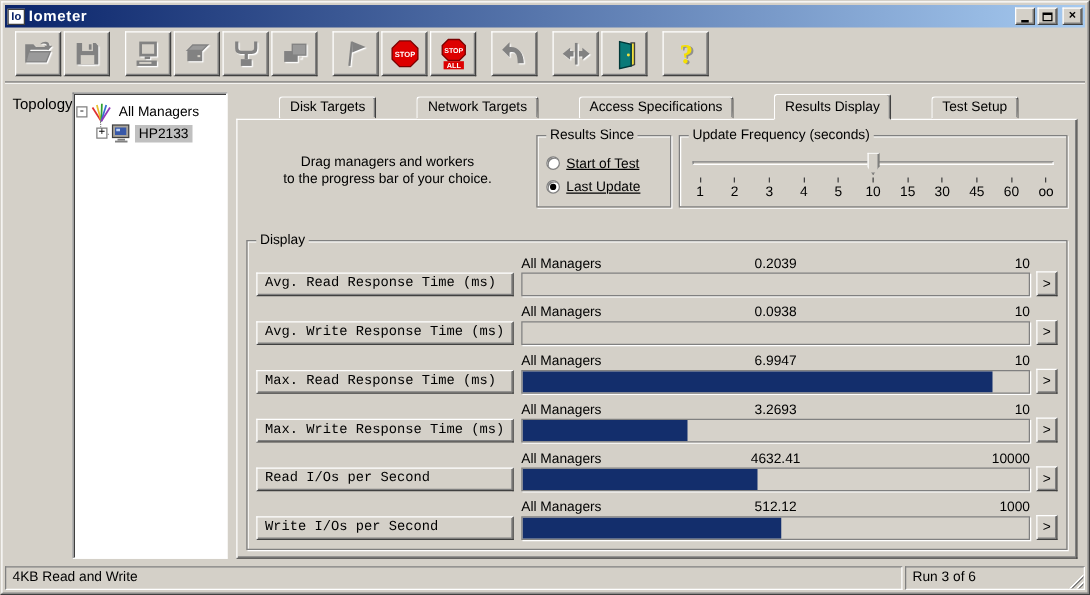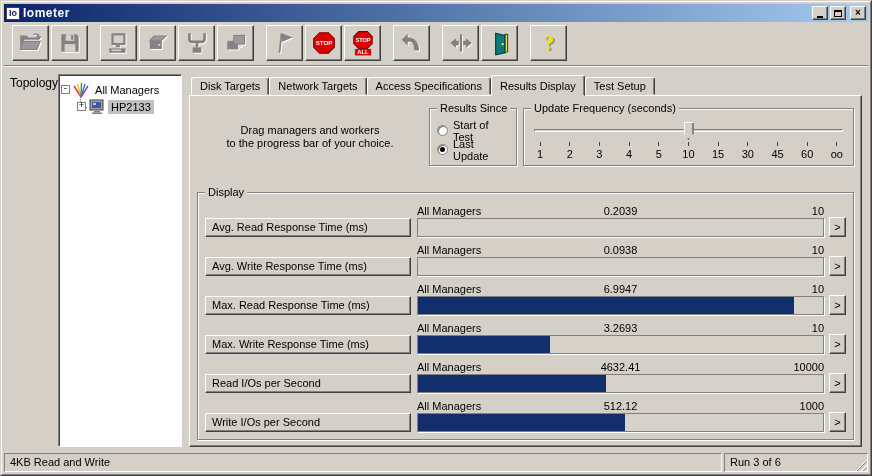--- a/index.html
+++ b/index.html
@@ -50,36 +50,36 @@
   .vline { position:absolute; left:21px; top:21px; height:12px; border-left:1px dotted #808080; }
   .hline { position:absolute; left:21px; top:32px; width:7px; border-top:1px dotted #808080; }
   .node-label { padding:1px 3px; white-space:nowrap; }
   .node-label.selected { background:#c0c0c0; }
 
   
   .tabarea { flex:1; display:flex; flex-direction:column; min-width:0; }
   .tab-strip { display:flex; align-items:flex-end; height:21px; padding-left:2px; position:relative; z-index:2; }
   .tab { height:18px; padding:2px 8px 0; margin-top:3px; background:#d4d0c8;
     border:1px solid; border-color:#fff #404040 #d4d0c8 #fff; box-shadow:inset -1px 0 0 #808080;
-    border-radius:3px 3px 0 0; white-space:nowrap; }
+    border-radius:3px 3px 0 0; white-space:nowrap;margin-left:32px; }
   .tab.active { height:21px; margin-top:0; position:relative; z-index:3; margin-bottom:-1px;
     padding-top:4px; font-size:11px; }
   .pane { flex:1; border:1px solid; border-color:#fff #404040 #404040 #fff;
     box-shadow:inset -1px -1px 0 #808080; padding:8px 7px 6px; display:flex; flex-direction:column; min-height:0; }
 
   
   .groupbox { position:relative; border:1px solid #808080;
     box-shadow:1px 1px 0 #fff, inset 1px 1px 0 #fff; padding:10px 7px 6px; }
   .gb-label { position:absolute; top:-7px; left:7px; background:#d4d0c8; padding:0 3px; white-space:nowrap; }
 
   
   .top-row { display:flex; gap:6px; margin-top:4px; flex:0 0 58px; }
   .drag-hint { width:226px; text-align:center; display:flex; flex-direction:column; justify-content:center;
     line-height:13px; flex:0 0 auto; }
-  .gb-since { width:88px; flex:0 0 auto; padding-top:12px; }
+  .gb-since { width:108px; flex:0 0 auto; padding-top:12px;text-decoration:underline; }
   .radio-row { display:flex; align-items:center; gap:5px; height:19px; }
   .radio { width:11px; height:11px; border-radius:50%; background:#fff; border:1px solid #808080;
     box-shadow:inset 1px 1px 0 #404040aa; position:relative; flex:0 0 auto; }
   .radio.checked::after { content:""; position:absolute; left:2px; top:2px; width:5px; height:5px;
     border-radius:50%; background:#000; }
   .gb-freq { flex:1; padding:12px 8px 2px; }
   .slider-zone { position:relative; height:20px; }
   .groove { position:absolute; left:2px; right:2px; top:8px; height:3px;
     border:1px solid; border-color:#808080 #fff #fff #808080; background:#d4d0c8; }
   .rail { position:absolute; left:8px; right:8px; top:0; height:20px; }
@@ -91,21 +91,21 @@
   .tickmark { width:1px; height:4px; background:#404040; }
   .ticklabels { display:flex; justify-content:space-between; margin-top:1px; }
   .ticklabels .cell { width:16px; text-align:center; }
 
   
   .gb-display { flex:1; margin-top:26px; display:flex; flex-direction:column; }
   .rows { display:flex; flex-direction:column; gap:5px; }
   .display-row { display:flex; gap:6px; align-items:flex-end; }
   .metric-btn { width:206px; height:19px; background:#d4d0c8; border:1px solid;
     border-color:#fff #404040 #404040 #fff; box-shadow:inset -1px -1px 0 #808080;
-    font-family:Liberation Sans, sans-serif; font-size:11px; text-align:left; padding:0 0 1px 6px;
+    font-family:Liberation Mono, monospace; font-size:11px; text-align:left; padding:0 0 1px 6px;
     flex:0 0 auto; }
   .row-right { flex:1; min-width:0; }
   .row-head { display:flex; margin-right:22px; height:14px; align-items:flex-end; }
   .row-head .scope { flex:1; }
   .row-head .value { flex:1; text-align:center; }
   .row-head .max { flex:1; text-align:right; }
   .bar-line { display:flex; gap:5px; align-items:center; }
   .bar { flex:1; height:19px; background:#d6d2ca; border:1px solid #808080;
     box-shadow:1px 1px 0 #fff; position:relative; overflow:hidden; }
   .bar-fill { height:100%; background:var(--bar-color,#132e6c); }

